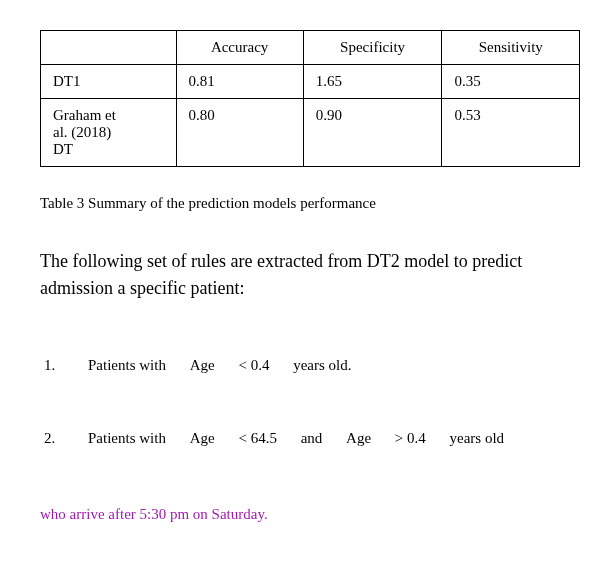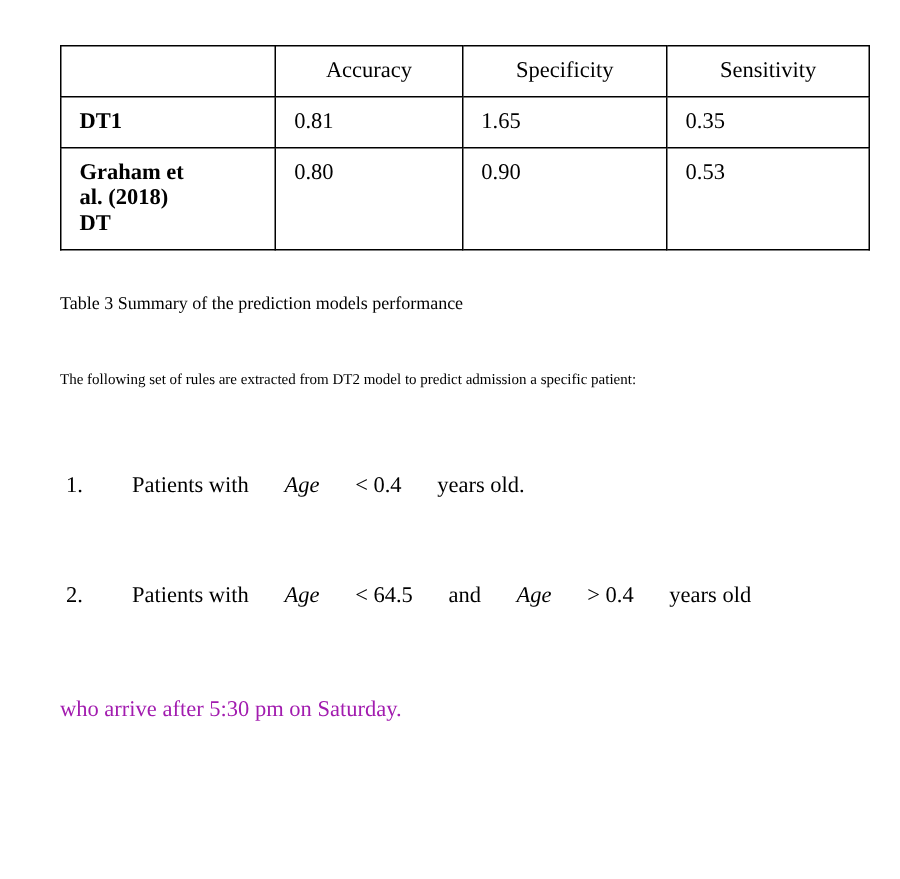--- a/index.html
+++ b/index.html
@@ -35,36 +35,36 @@
       text-align: left;
       vertical-align: top;
     }
 
     th {
       font-weight: normal;
       text-align: center;
     }
 
     td:first-child {
-      font-weight: bold;
+      font-weight: normal;
     }
 
     td:not(:first-child) {
       text-align: left;
     }
 
     .table-caption {
-      font-size: 12px;
+      font-size: 15px;
       margin-top: 6px;
       margin-bottom: 16px;
       color: #000;
     }
 
     .body-text {
-      font-size: 10px;
+      font-size: 18px;
       line-height: 1.5;
       margin-bottom: 12px;
       color: #000;
     }
 
     .numbered-list {
       margin-top: 8px;
       padding-left: 0;
       list-style: none;
     }
@@ -78,21 +78,20 @@
     .list-num {
       min-width: 28px;
       padding-left: 4px;
     }
 
     .list-content {
       flex: 1;
     }
 
     .italic {
-      font-style: italic;
     }
 
     .partial-text {
       margin-top: 4px;
       color: #a21caf;
       line-height: 1.5;
     }
   </style>
 </head>
 <body>

